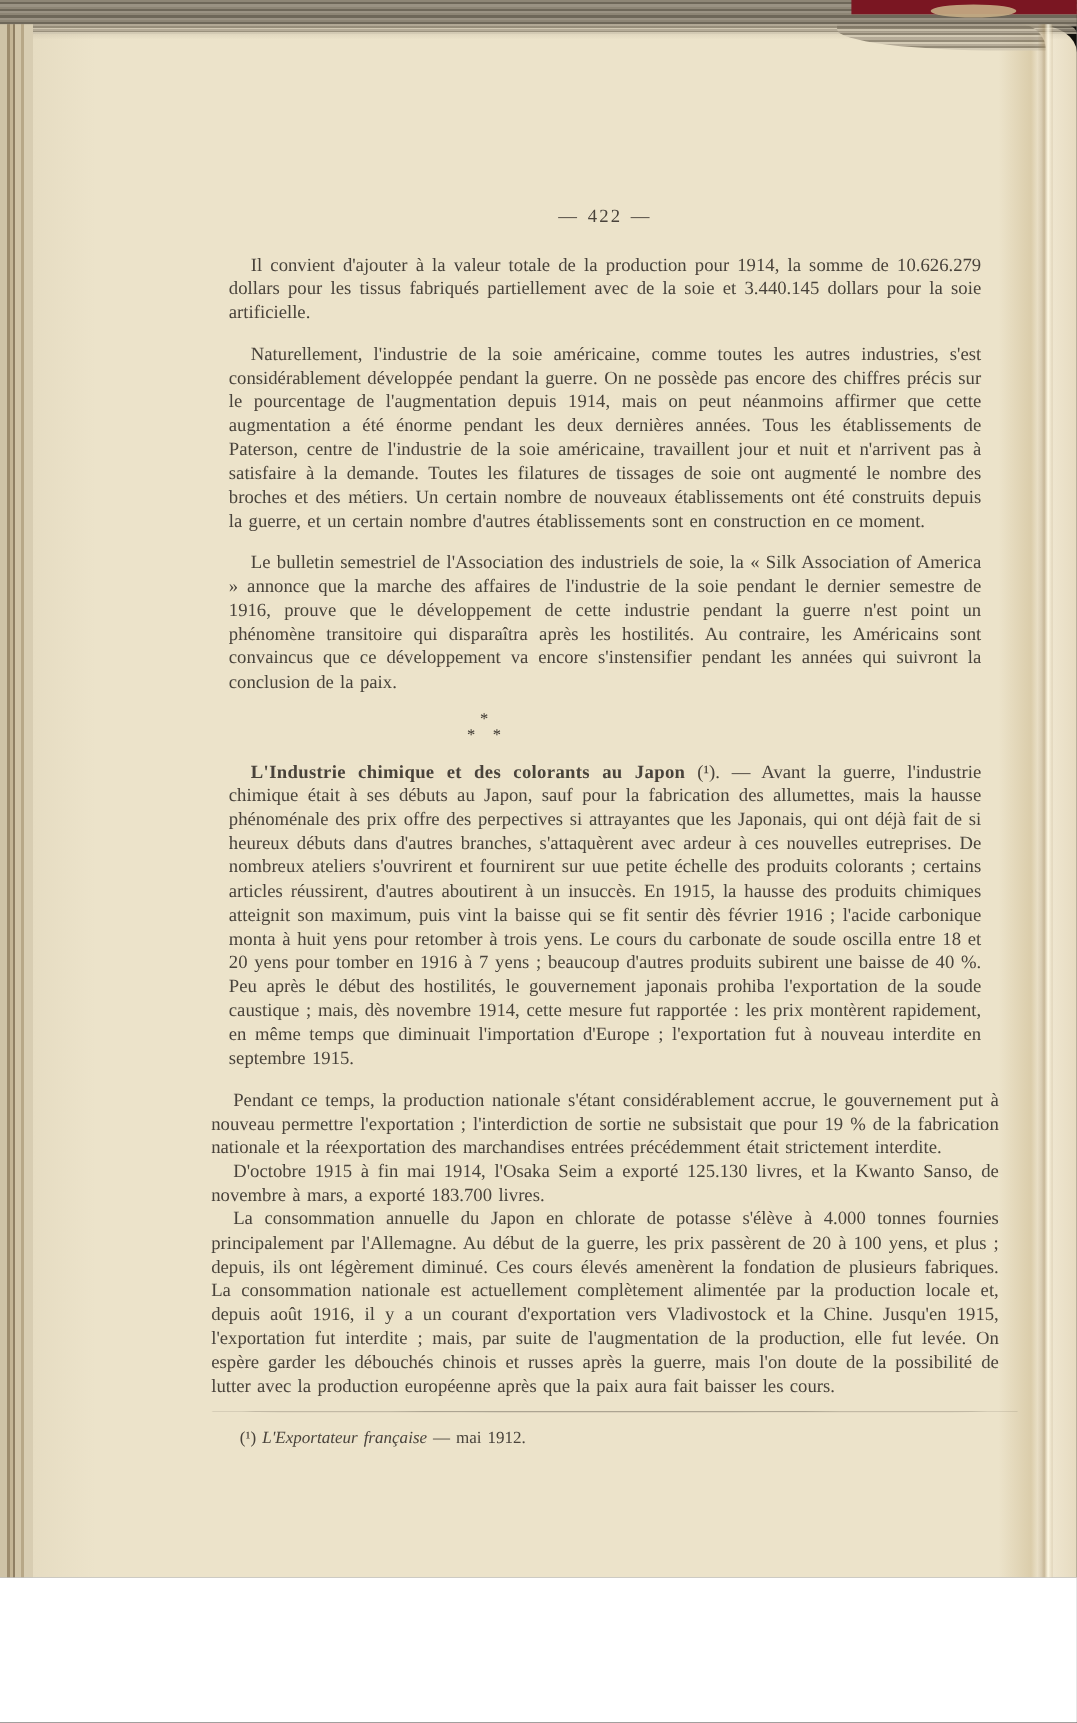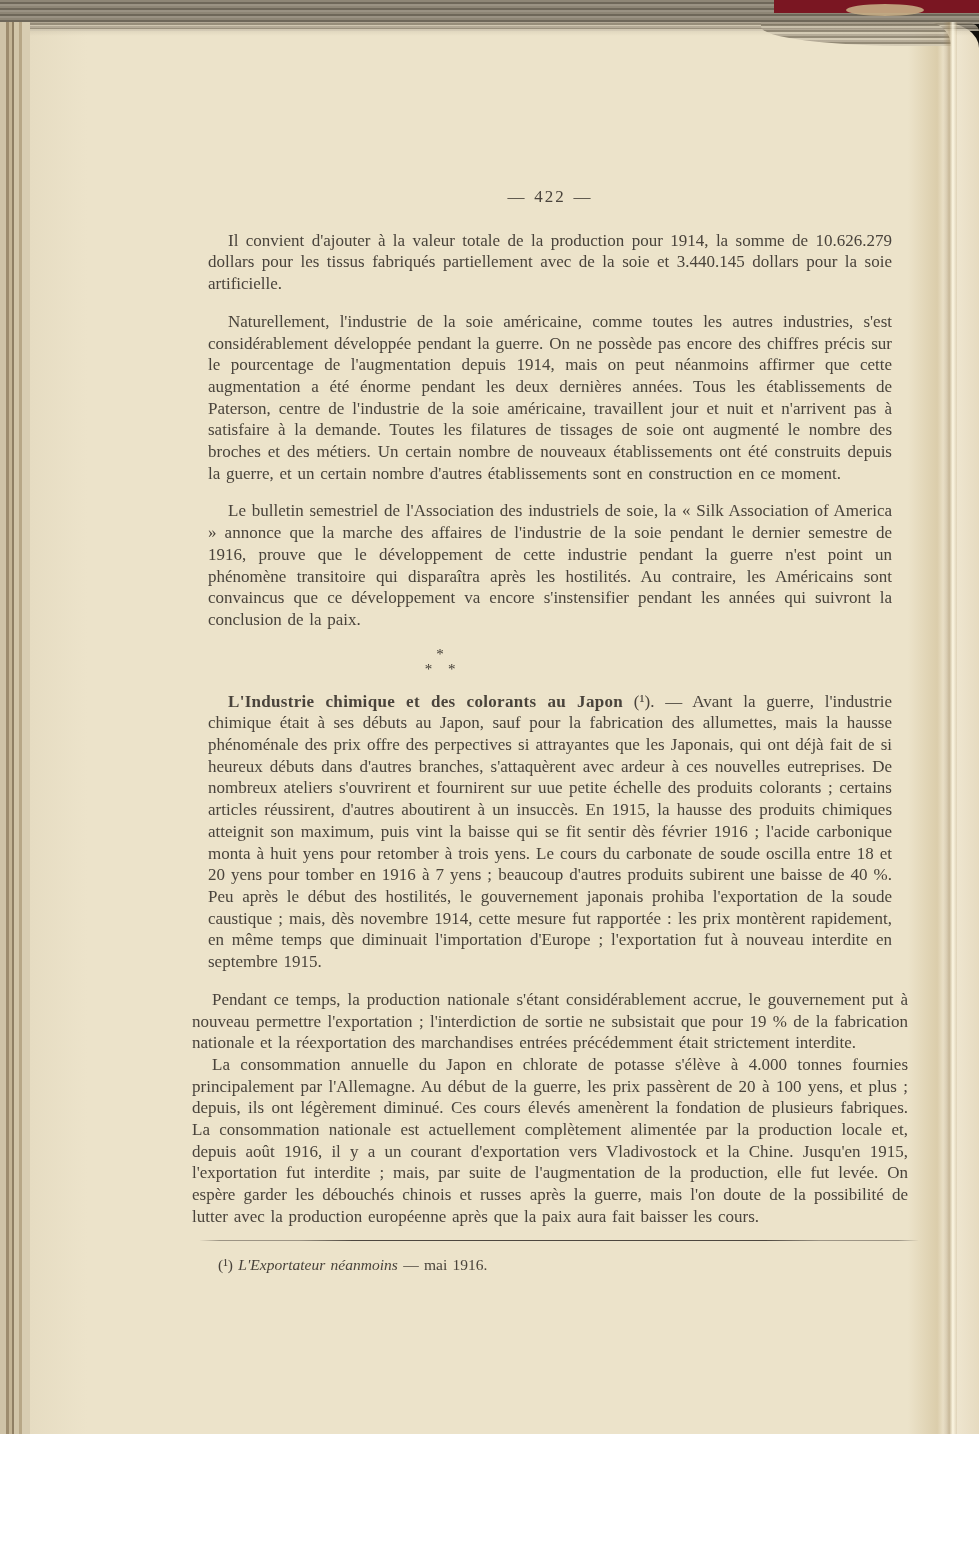--- a/index.html
+++ b/index.html
@@ -84,24 +84,25 @@
       <p class="body-p">Le bulletin semestriel de l'Association des industriels de soie, la « Silk Association of America » annonce que la marche des affaires de l'industrie de la soie pendant le dernier semestre de 1916, prouve que le développement de cette industrie pendant la guerre n'est point un phénomène transitoire qui disparaîtra après les hostilités. Au contraire, les Américains sont convaincus que ce développement va encore s'instensifier pendant les années qui suivront la conclusion de la paix.</p>
 
       <div class="asterism">
         <div class="row1">*</div>
         <div class="row2">*   *</div>
       </div>
 
       <p class="body-p section-p"><span class="section-head">L'Industrie chimique et des colorants au Japon</span><span> (¹). — </span><span>Avant la guerre, l'industrie chimique était à ses débuts au Japon, sauf pour la fabrication des allumettes, mais la hausse phénoménale des prix offre des perpectives si attrayantes que les Japonais, qui ont déjà fait de si heureux débuts dans d'autres branches, s'attaquèrent avec ardeur à ces nouvelles eutreprises. De nombreux ateliers s'ouvrirent et fournirent sur uue petite échelle des produits colorants ; certains articles réussirent, d'autres aboutirent à un insuccès. En 1915, la hausse des produits chimiques atteignit son maximum, puis vint la baisse qui se fit sentir dès février 1916 ; l'acide carbonique monta à huit yens pour retomber à trois yens. Le cours du carbonate de soude oscilla entre 18 et 20 yens pour tomber en 1916 à 7 yens ; beaucoup d'autres produits subirent une baisse de 40 %. Peu après le début des hostilités, le gouvernement japonais prohiba l'exportation de la soude caustique ; mais, dès novembre 1914, cette mesure fut rapportée : les prix montèrent rapidement, en même temps que diminuait l'importation d'Europe ; l'exportation fut à nouveau interdite en septembre 1915.</span></p>
 
       <p class="after">Pendant ce temps, la production nationale s'étant considérablement accrue, le gouvernement put à nouveau permettre l'exportation ; l'interdiction de sortie ne subsistait que pour 19 % de la fabrication nationale et la réexportation des marchandises entrées précédemment était strictement interdite.</p>
+      <p class="after">D'octobre 1915 à fin mai 1914, l'Osaka Seim a exporté 125.130 livres, et la Kwanto Sanso, de novembre à mars, a exporté 183.700 livres.</p>
       <p class="after">La consommation annuelle du Japon en chlorate de potasse s'élève à 4.000 tonnes fournies principalement par l'Allemagne. Au début de la guerre, les prix passèrent de 20 à 100 yens, et plus ; depuis, ils ont légèrement diminué. Ces cours élevés amenèrent la fondation de plusieurs fabriques. La consommation nationale est actuellement complètement alimentée par la production locale et, depuis août 1916, il y a un courant d'exportation vers Vladivostock et la Chine. Jusqu'en 1915, l'exportation fut interdite ; mais, par suite de l'augmentation de la production, elle fut levée. On espère garder les débouchés chinois et russes après la guerre, mais l'on doute de la possibilité de lutter avec la production européenne après que la paix aura fait baisser les cours.</p>
 
       <div class="fn-divider"></div>
 
-      <p class="footnote"><span>(¹) </span><span class="fn-title">L'Exportateur néanmoins</span><span> — mai 1916.</span></p>
+      <p class="footnote"><span>(¹) </span><span class="fn-title">L'Exportateur française</span><span> — mai 1912.</span></p>
     </div>
   </div>
 
   <div class="source-bar">
     <span>Source numba.cirad.fr / CIRAD</span>
   </div>
 </div>
 
 </body></html>

